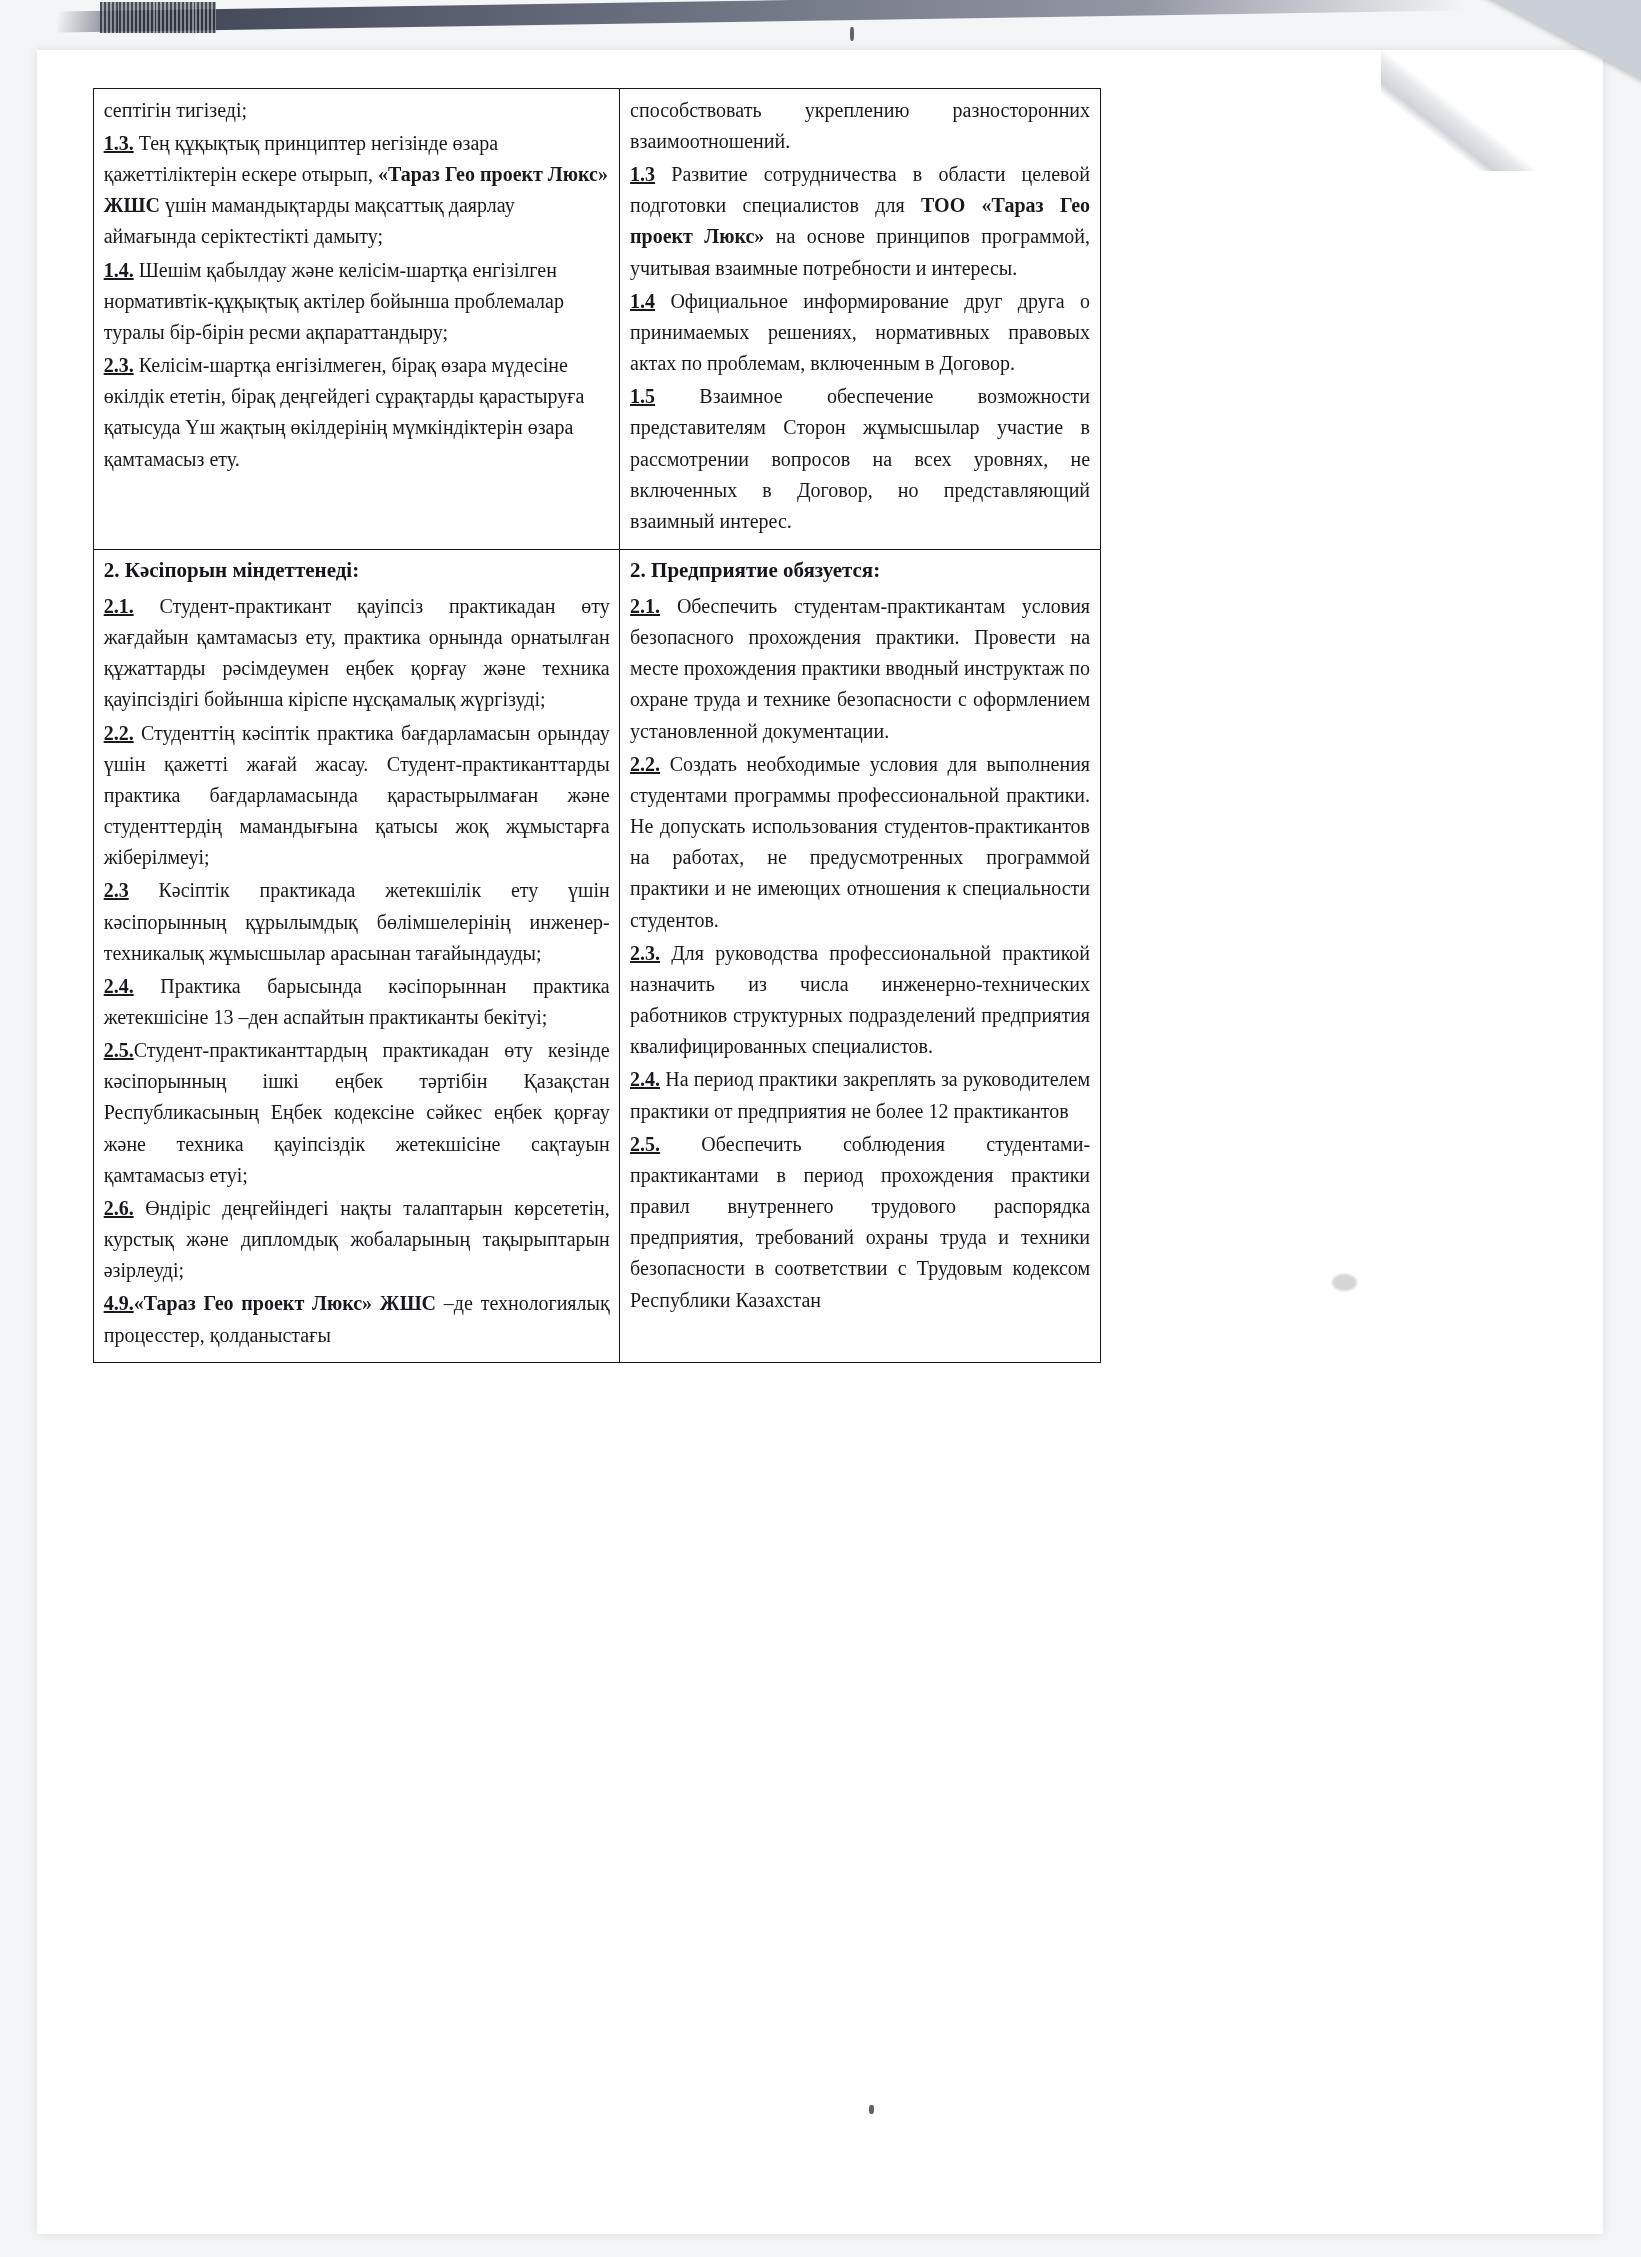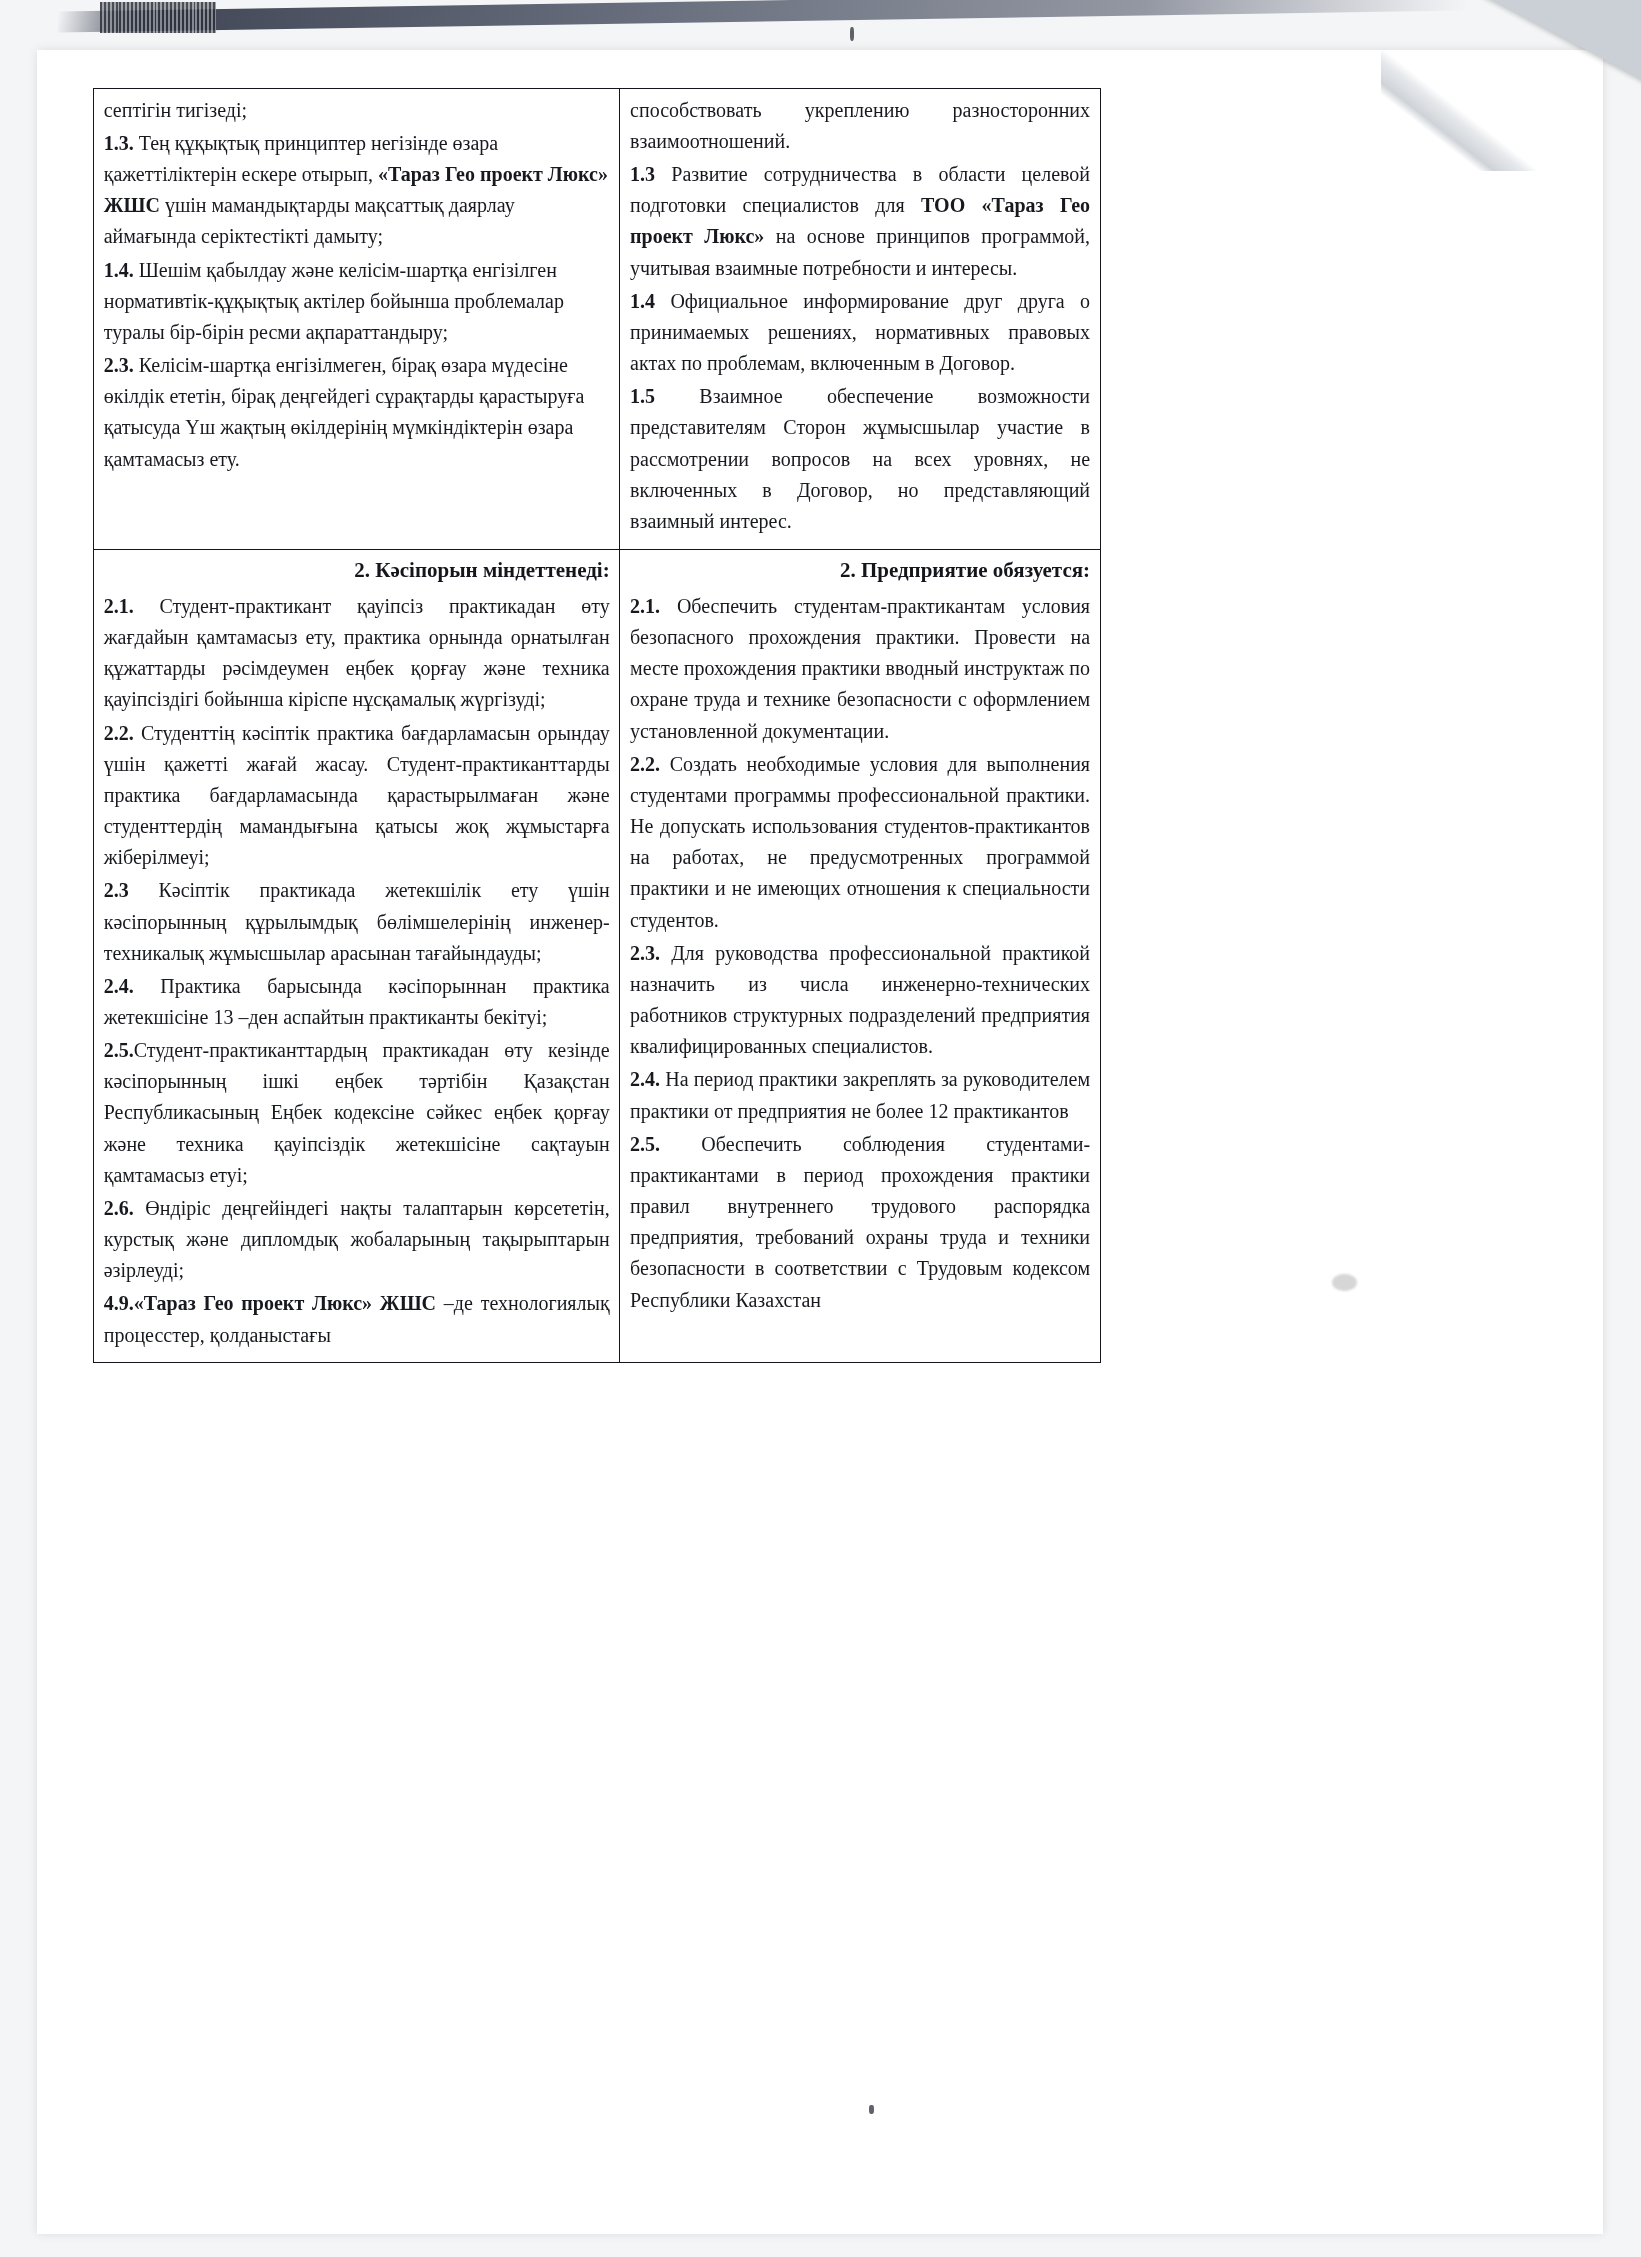--- a/index.html
+++ b/index.html
@@ -112,30 +112,31 @@
   .para {
     margin: 0 0 1.9px 0;
     font-size: 21px;
     line-height: 1.56;
     color: #17191f;
     text-align: justify;
   }
   .para.left { text-align: left; }
   .num {
     font-weight: bold;
+    text-decoration: underline;
   }
   .org {
     font-weight: bold;
   }
   .cell-kk .para { font-size: 20px; }
   .cell-ru .para { font-size: 20px; }
 
   .hdr {
     font-weight: bold;
-    text-align: right;
+    text-align: left;
     font-size: 21px;
     line-height: 1.5;
     margin: 0 0 3.9px 0;
     color: #14161c;
   }
 
   
   .grime {
     position: absolute;
     pointer-events: none;

